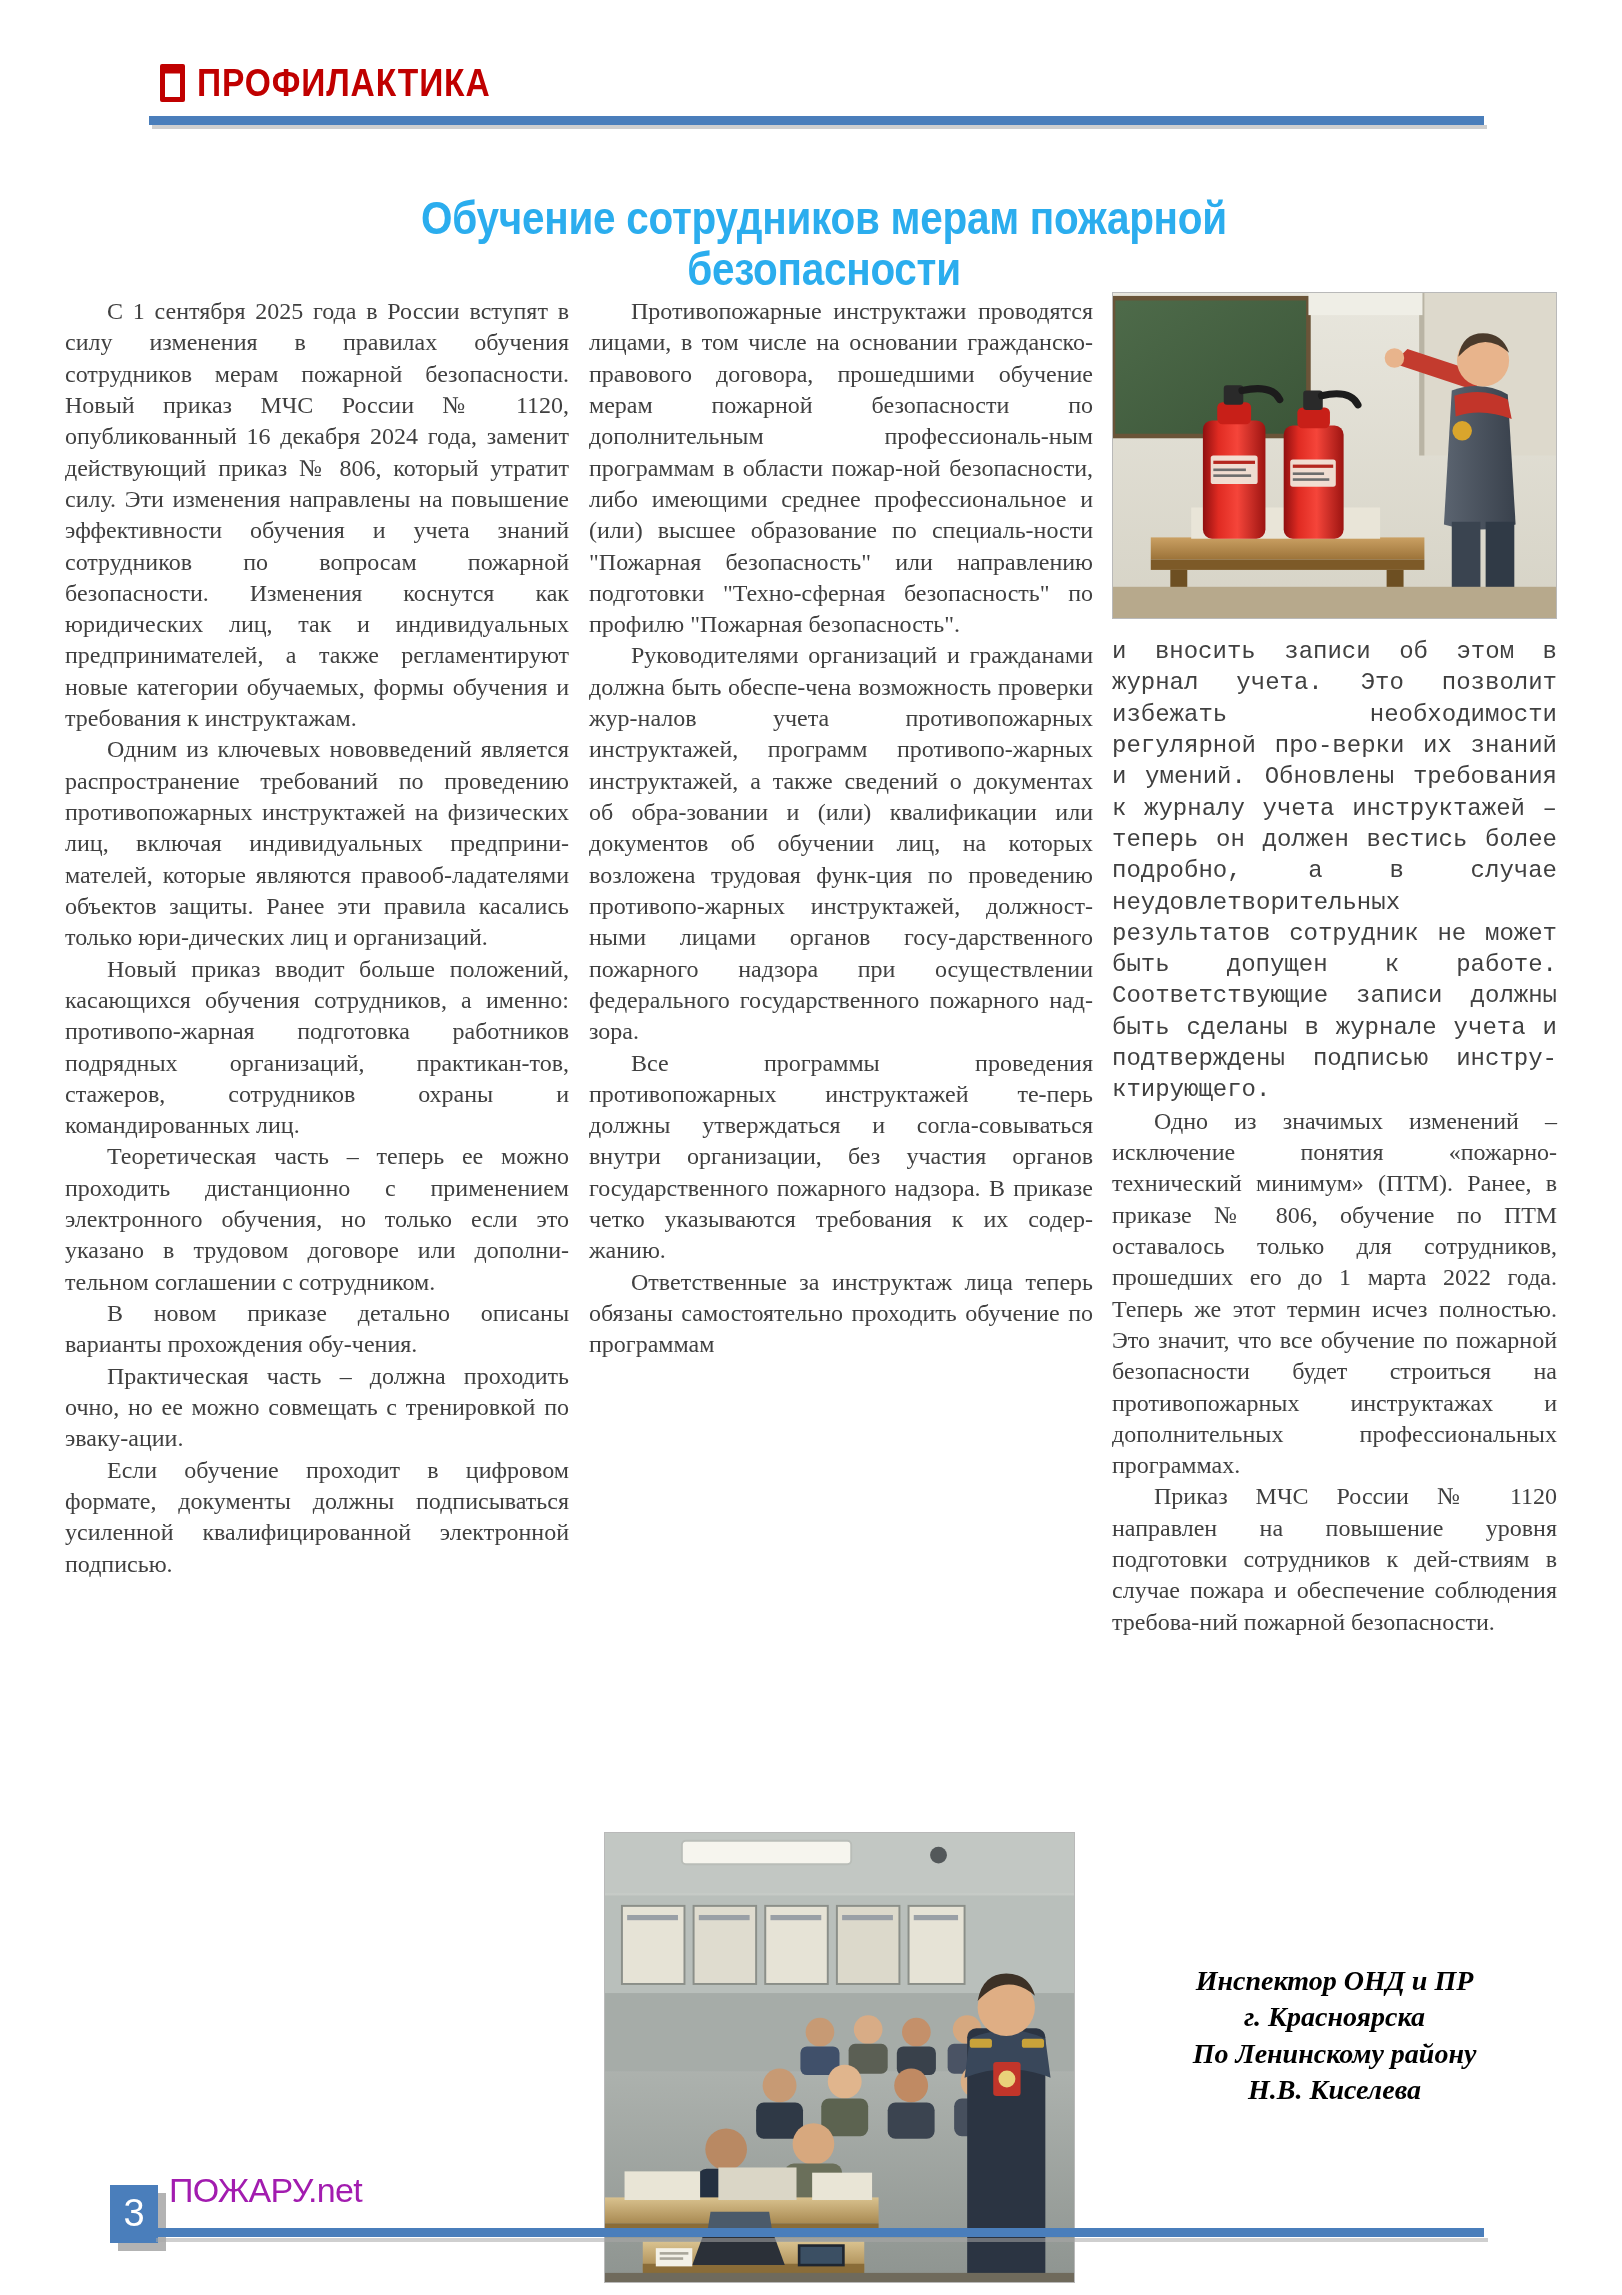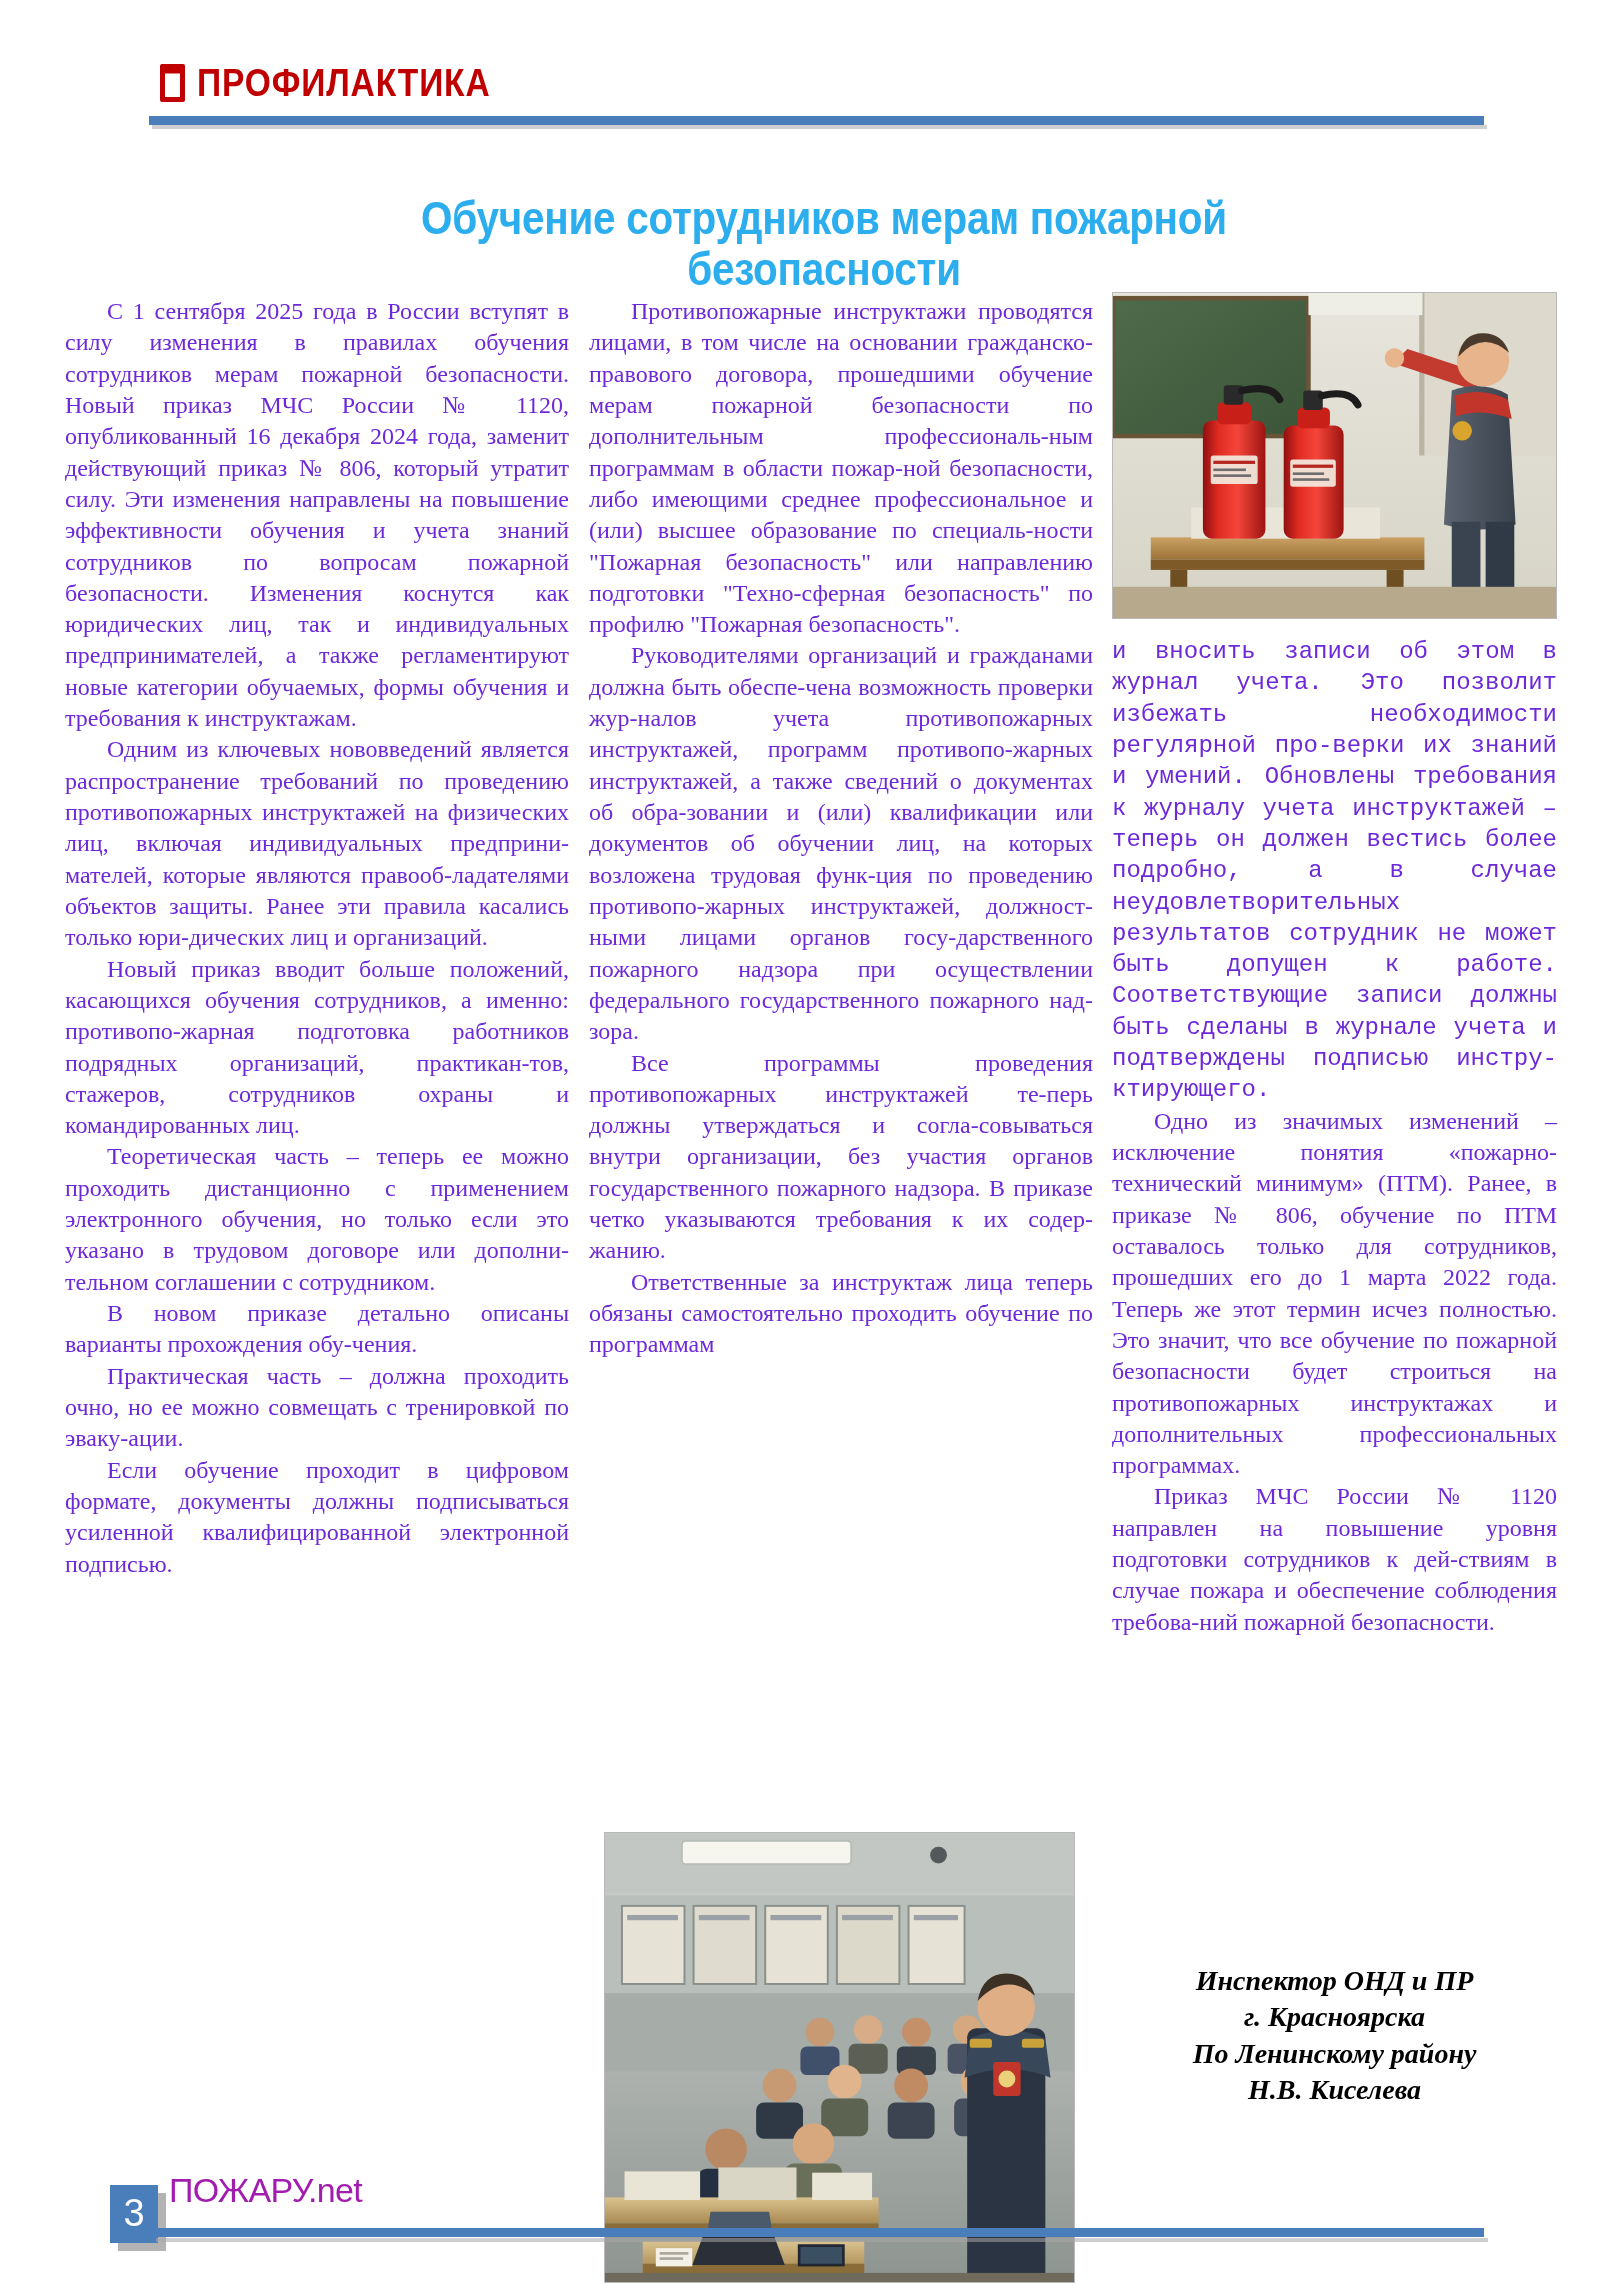--- a/index.html
+++ b/index.html
@@ -84,21 +84,21 @@
     left: 0; top: 296px;
     width: 1622px;
   }
   .col {
     position: absolute;
     top: 0;
     font-size: 24px;
     line-height: 1.305;
     text-align: justify;
     text-justify: inter-word;
-    color: #6d28d9;
+    color: #404040;
     hyphens: manual;
   }
   .col p { margin: 0; text-indent: 42px; }
   .col p.cont { text-indent: 0; font-family: Liberation Mono, monospace; }
 
   #col1 { left: 65px;  width: 504px; }
   #col2 { left: 589px;  width: 504px; }
   #col3 { left: 1112px; width: 445px; }
 
   

